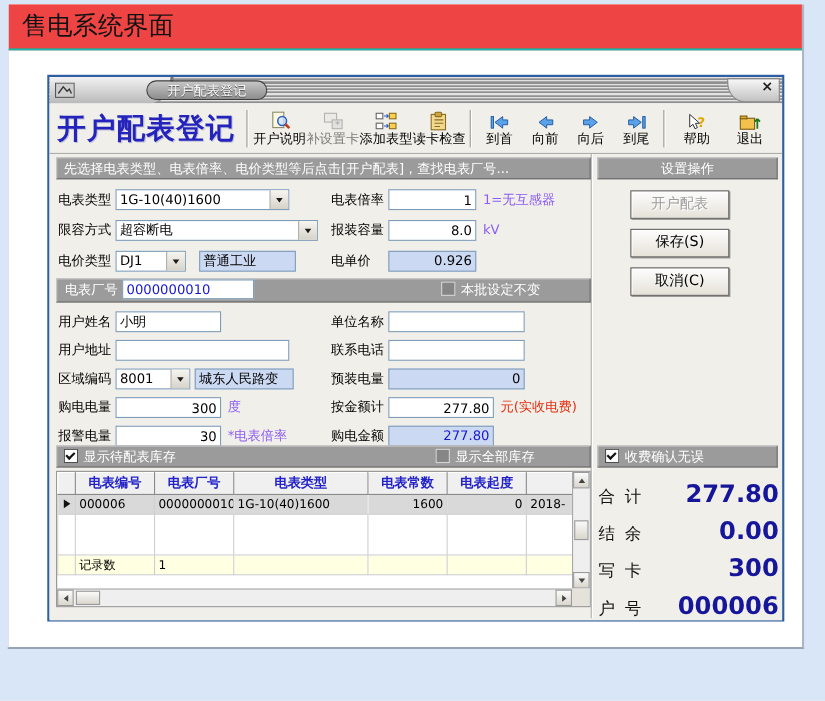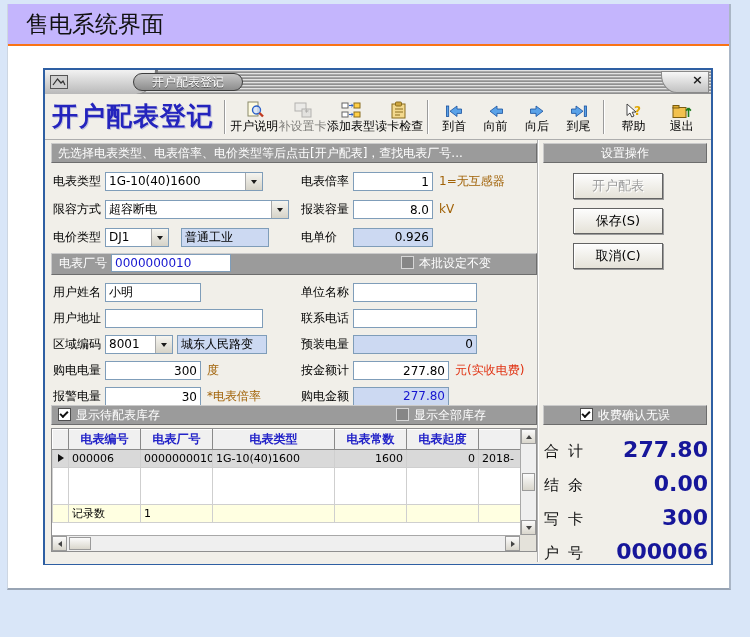--- a/index.html
+++ b/index.html
@@ -1,18 +1,18 @@
 <!DOCTYPE html>
 <html><head>
 <meta charset="utf-8">
 <style>
   html,body{margin:0;padding:0;}
   body{width:750px;height:637px;background:#d9e6f8;font-family:"DejaVu Sans","Liberation Sans",sans-serif;overflow:hidden;position:relative;}
   .card{position:absolute;left:7px;top:4px;width:724px;height:586px;background:#fff;border-right:2px solid #aab6c6;border-bottom:2px solid #98a4b4;border-left:1px solid #cdd6e2;box-sizing:border-box;}
-  .card-header{height:40px;background:#c4b5fd;border-bottom:2px solid #f97316;line-height:40px;padding-left:18px;font-size:23px;color:#111;}
+  .card-header{height:40px;background:#ef4444;border-bottom:2px solid #14b8a6;line-height:40px;padding-left:12px;font-size:23px;color:#111;}
   .card-body{position:relative;height:542px;background:#fff;}
 
   
   .window{position:absolute;left:35px;top:22px;width:670px;height:497px;border:2px solid #2e5fa3;box-shadow:inset 0 0 0 1px #8aa9d8;background:#f1efe9;box-sizing:border-box;}
   .titlebar{position:relative;height:24px;background:repeating-linear-gradient(180deg,#e2e2e2 0 1px,#a8a8a8 1px 2px,#909090 2px 3px);overflow:hidden;}
   .tb-light{position:absolute;left:0;top:0;width:110px;height:24px;background:linear-gradient(#f2f2f2,#b9b9b9);border-right:3px solid #777;border-bottom-right-radius:22px 24px;}
   .win-icon{position:absolute;left:5px;top:4px;}
   .title-pill{position:absolute;left:88px;top:3px;height:16px;line-height:16px;padding:0 18px;background:linear-gradient(#c6c6c6,#8d8d8d);border:1px solid #3d3d3d;border-radius:9px;color:#fff;font-size:12px;text-shadow:0 1px 0 #4c4c4c;white-space:nowrap;}
   .close-zone{position:absolute;right:2px;top:1px;width:46px;height:20px;background:linear-gradient(#f7f7f7,#c2c2c2);border:1px solid #8a8a8a;border-bottom-left-radius:16px 18px;}
   .close-x{position:absolute;right:8px;top:1px;font-size:13px;font-weight:bold;color:#222;cursor:pointer;line-height:18px;}
@@ -26,21 +26,21 @@
   .tb-btn.disabled{filter:grayscale(1);opacity:.5;cursor:default;}
   .tb-lbl{white-space:nowrap;}
 
   .main{position:relative;height:424px;background:#f1efe9;}
   .vdivider{position:absolute;left:492px;top:0;bottom:2px;width:0;border-left:1px solid #b0b0b0;border-right:1px solid #fff;}
 
   .gbar{position:absolute;background:#9b9b9b;border-top:1px solid #cacaca;border-left:1px solid #cacaca;border-bottom:1px solid #6d6d6d;border-right:1px solid #6d6d6d;color:#fff;font-size:12px;line-height:18px;box-sizing:border-box;padding:0 6px;white-space:nowrap;overflow:hidden;}
 
   .flbl{position:absolute;font-size:12px;line-height:19px;color:#000;white-space:nowrap;}
   .fhint{position:absolute;font-size:12px;line-height:19px;white-space:nowrap;}
-  .hb{color:#a16207;} .hr{color:#e03010;}
+  .hb{color:#8b5cf6;} .hr{color:#e03010;}
   .txt{position:absolute;height:19px;border:1px solid #7f9db9;background:#fff;font-size:12px;padding:0 3px;box-sizing:border-box;font-family:inherit;color:#000;}
   input.txt{outline:none;}
   .num-r{text-align:right;}
   .ro{background:#ccd9f2;}
   .bluetxt{color:#1616d0;}
   .dd{position:absolute;height:19px;background:#fff;border:1px solid #7f9db9;box-sizing:border-box;cursor:default;}
   .dd-val{position:absolute;left:3px;top:0;right:17px;line-height:17px;font-size:12px;white-space:nowrap;overflow:hidden;}
   .dd-btn{position:absolute;right:0;top:0;bottom:0;width:16px;background:linear-gradient(#f6f5f0,#d6d3c8);border-left:1px solid #a9a9a9;display:flex;align-items:center;justify-content:center;cursor:pointer;}
   .tri-down{width:0;height:0;border-left:3.5px solid transparent;border-right:3.5px solid transparent;border-top:4px solid #1a1a1a;}
 
@@ -69,21 +69,21 @@
   .tri-dn{width:0;height:0;border-left:3px solid transparent;border-right:3px solid transparent;border-top:4px solid #444;}
   .tri-lf{width:0;height:0;border-top:3px solid transparent;border-bottom:3px solid transparent;border-right:4px solid #444;}
   .tri-rt{width:0;height:0;border-top:3px solid transparent;border-bottom:3px solid transparent;border-left:4px solid #444;}
 
   
   .btn3d{position:absolute;left:528px;width:90px;height:26px;background:linear-gradient(#fdfdfd,#e5e2d8);border:1px solid #636363;box-shadow:1px 1px 0 #9c9c9c, inset 1px 1px 0 #ffffff;font-size:13px;text-align:center;line-height:24px;color:#000;cursor:pointer;box-sizing:border-box;}
   .btn3d.disabled{color:#9d9d9d;text-shadow:1px 1px 0 #fff;cursor:default;}
   .tot-row{position:absolute;left:497px;width:166px;height:32px;}
   .tot-lbl{position:absolute;left:2px;top:7px;font-family:"DejaVu Serif","Liberation Serif",serif;font-size:15px;color:#101010;letter-spacing:9px;white-space:nowrap;}
   .tot-val{position:absolute;right:0;top:2px;font-size:22px;font-weight:bold;color:#16169a;font-family:"DejaVu Sans",sans-serif;letter-spacing:0;}
-  .confbar{text-align:center;}
+  .confbar{}
 </style>
 </head>
 <body>
 
 <div class="card">
   <div class="card-header">
     <span>售电系统界面</span>
   </div>
   <div class="card-body">
 

